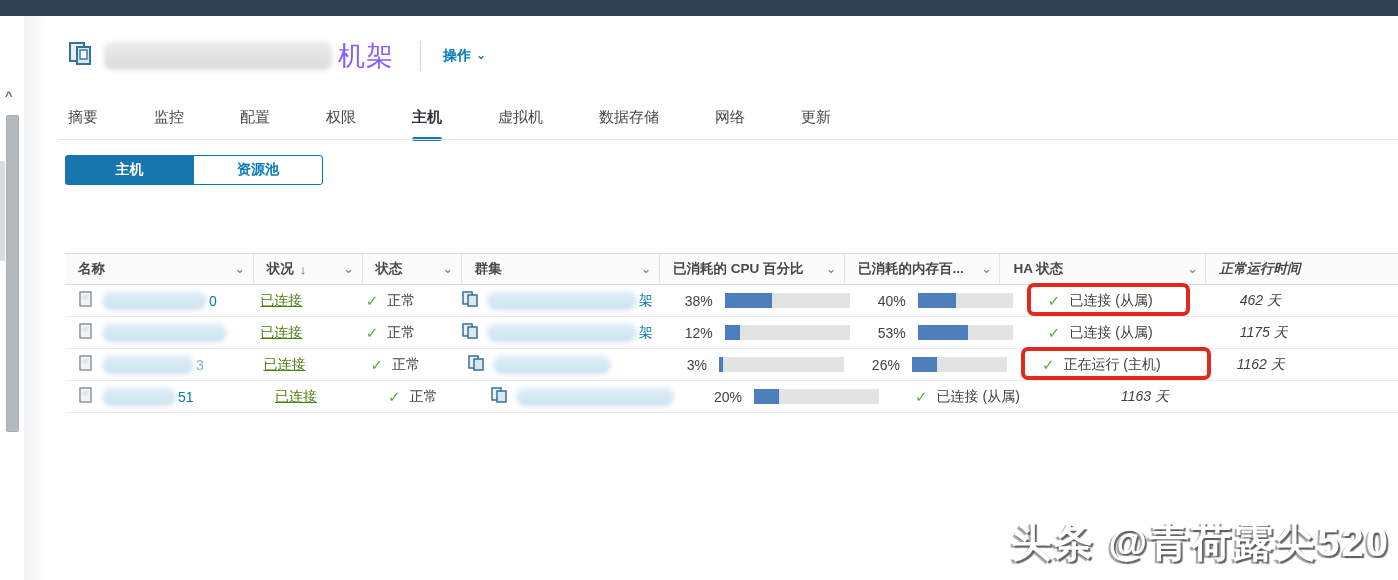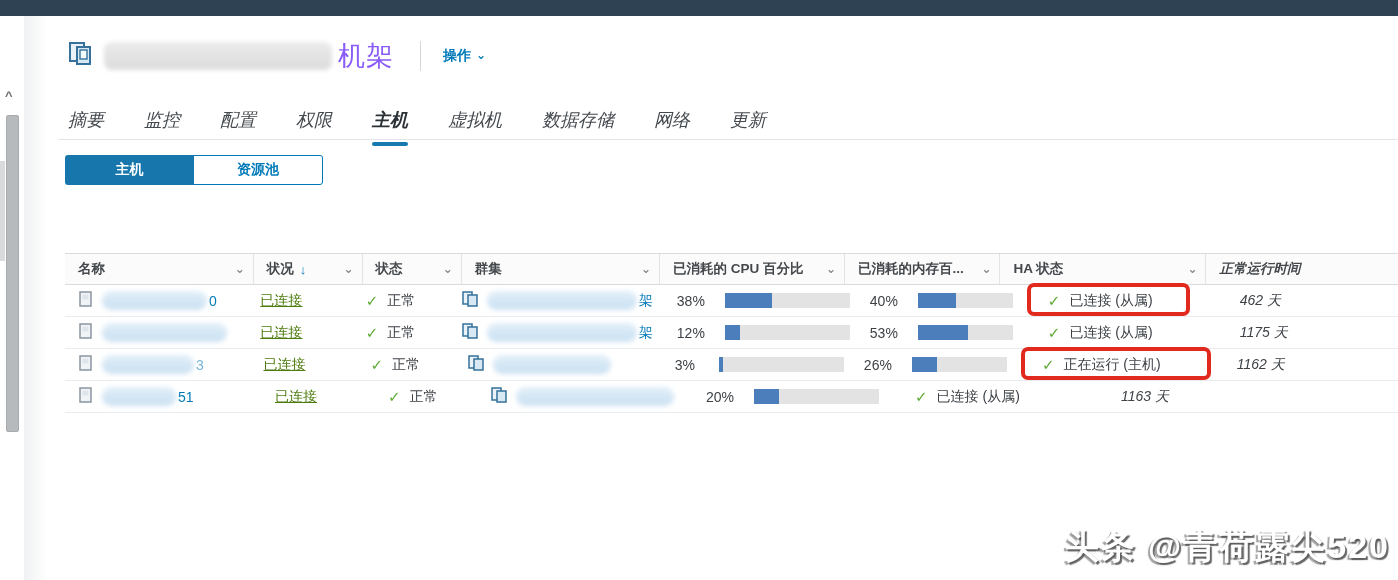--- a/index.html
+++ b/index.html
@@ -24,21 +24,21 @@
   .entity-header { position:absolute; left:10px; top:18px; height:44px; display:flex; align-items:center; }
   .entity-icon { margin-right:10px; }
   .title-blur { width:228px; height:28px; border-radius:8px; margin-right:6px;
     background:linear-gradient(#ebebeb,#dcdcdc); filter:blur(2px); }
   .entity-title { font-size:27px; color:#8b5cf6; letter-spacing:1px; }
   .title-divider { width:1px; height:30px; background:#d4d6d8; margin:0 22px 0 26px; }
   .actions { display:flex; align-items:center; gap:5px; color:#0079b8; font-size:14px; font-weight:600; cursor:pointer; }
   .actions .caret { font-size:12px; transform:translateY(-1px); }
 
   
-  .tabs { position:absolute; left:10px; top:92px; display:flex; gap:40px; font-size:18px; color:#43494e;font-style:italic; }
+  .tabs { position:absolute; left:10px; top:92px; display:flex; gap:56px; font-size:15px; color:#43494e; }
   .tab { position:relative; padding-bottom:14px; cursor:pointer; }
   .tab.active { color:#2b3136; font-weight:600; }
   .tab.active::after { content:""; position:absolute; left:0; right:0; bottom:0; height:4px;
     background:#1779af; border-radius:2px; }
   .tabs-divider { position:absolute; left:0; top:123px; right:0; height:1px; background:#e4e5e6; }
 
   
   .segmented { position:absolute; left:7px; top:139px; display:flex; height:30px;
     border-radius:3px; overflow:hidden; }
   .seg { width:129px; display:flex; align-items:center; justify-content:center;
@@ -64,35 +64,35 @@
 
   .blur-pill { height:19px; border-radius:10px; filter:blur(2.5px);
     background:linear-gradient(#e2eff9,#c9e0f1); flex:none; }
   .link-frag { color:#0079b8; margin-left:2px; }
   .faint { opacity:.55; }
   .hicon { margin-right:8px; flex:none; }
 
   .check { color:#5ca933; font-weight:bold; font-size:15px; margin-right:9px; }
   .cell-status { color:#4d7c0f;text-decoration:underline; }
 
-  .pct { width:44px; text-align:center; color:#3d4247; flex:none; }
+  .pct { width:44px; text-align:right; color:#3d4247; flex:none; }
   .bar { height:15px; background:#e3e3e3; margin-left:12px; flex:none; position:relative; }
   .bar-cpu { width:125px; } .bar-mem { width:95px; }
   .bar-fill { position:absolute; left:0; top:0; bottom:0; background:#4d7ebc; }
 
   .ha-cell { position:relative; padding-left:37px; }
   .red-box { position:absolute; top:-2px; height:33px; border:4px solid #e2291d;
     border-radius:7px; left:16px; pointer-events:none; }
   .red-box.w1 { width:163px; }
   .red-box.w3 { width:190px; }
 
   .uptime-cell { padding-left:28px; }
 
   
-  .watermark { position:absolute; right:8px; bottom:10px; font-size:34px; font-weight:bold;
+  .watermark { position:absolute; right:8px; bottom:10px; font-size:40px; font-weight:bold;
     color:#ffffff; letter-spacing:2px;
     text-shadow:2px 2px 1px rgba(85,85,85,.9), -2px 2px 1px rgba(85,85,85,.55); }
 </style>
 </head>
 <body>
 
 <div class="topbar"></div>
 
 <div class="left-rail">
   <div class="rail-sliver"></div>

